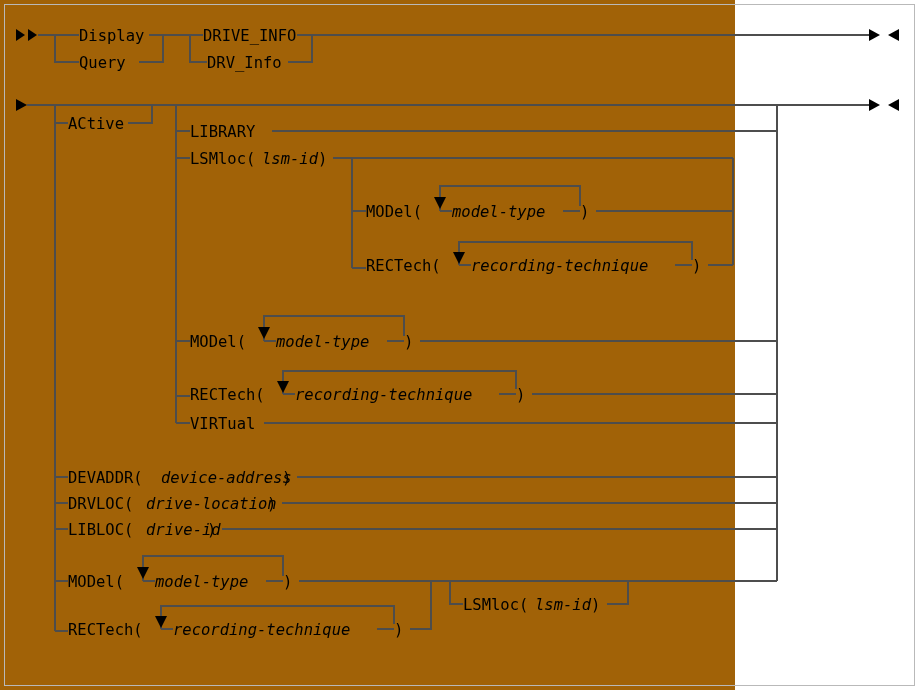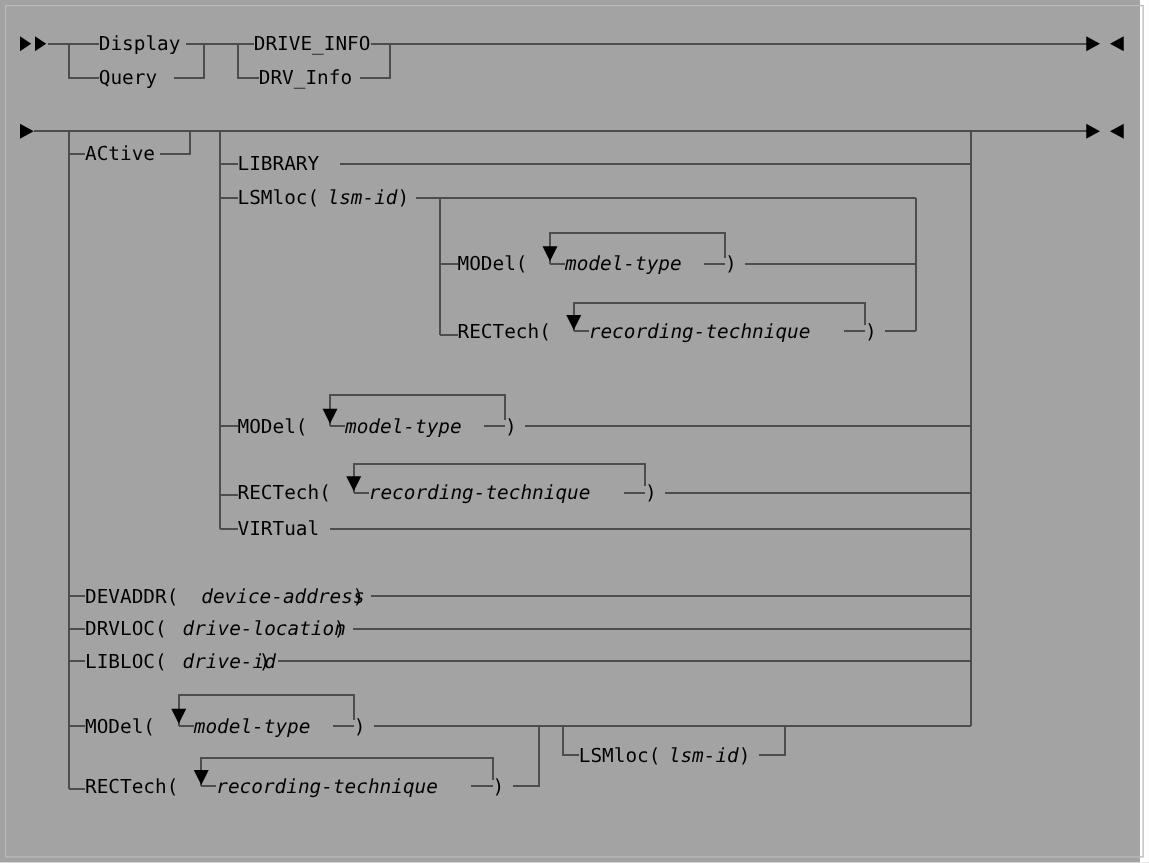--- a/index.html
+++ b/index.html
@@ -1,17 +1,17 @@
 <!DOCTYPE html>
 <html><head>
 <meta charset="utf-8">
 <style>
   html,body{margin:0;padding:0;background:#ffffff;}
   body{font-family:"DejaVu Sans Mono","Liberation Mono",monospace;}
-  #page{position:relative;width:912px;height:690px;background:#a3a3a3;box-sizing:border-box;}
+  #page{position:relative;width:735px;height:690px;background:#a16207;box-sizing:border-box;}
   #frame{position:absolute;left:4px;top:4px;width:911px;height:682px;border:1px solid #b9b9b9;box-sizing:border-box;}
   svg#rr{position:absolute;left:0;top:0;width:919px;height:690px;}
   svg#rr text{font-family:"DejaVu Sans Mono","Liberation Mono",monospace;font-size:15.5px;fill:#000000;
                letter-spacing:0px;dominant-baseline:middle;}
   svg#rr text.kw{font-style:normal;}
   svg#rr text.var{font-style:italic;}
   .ln{stroke:#4d4d4d;stroke-width:1.6;fill:none;shape-rendering:crispEdges;}
   .tip{fill:#000000;stroke:none;}
 </style>
 </head>

